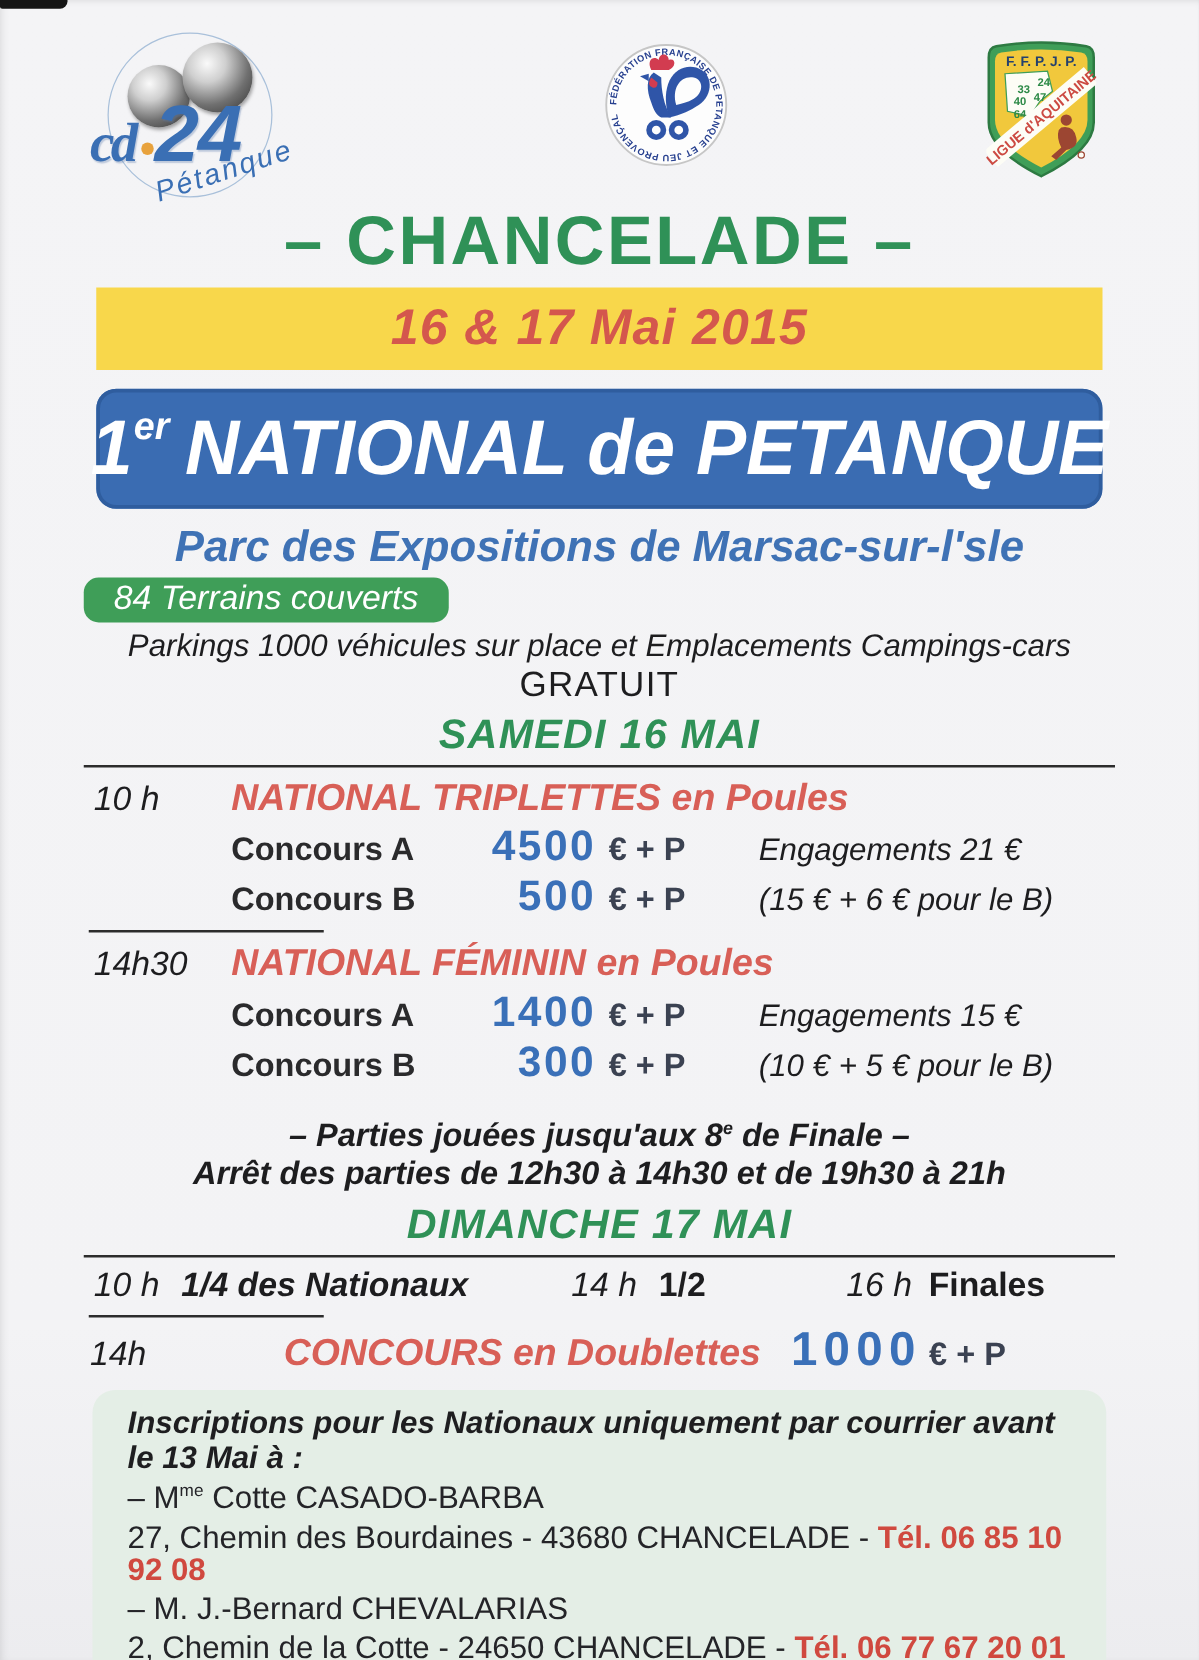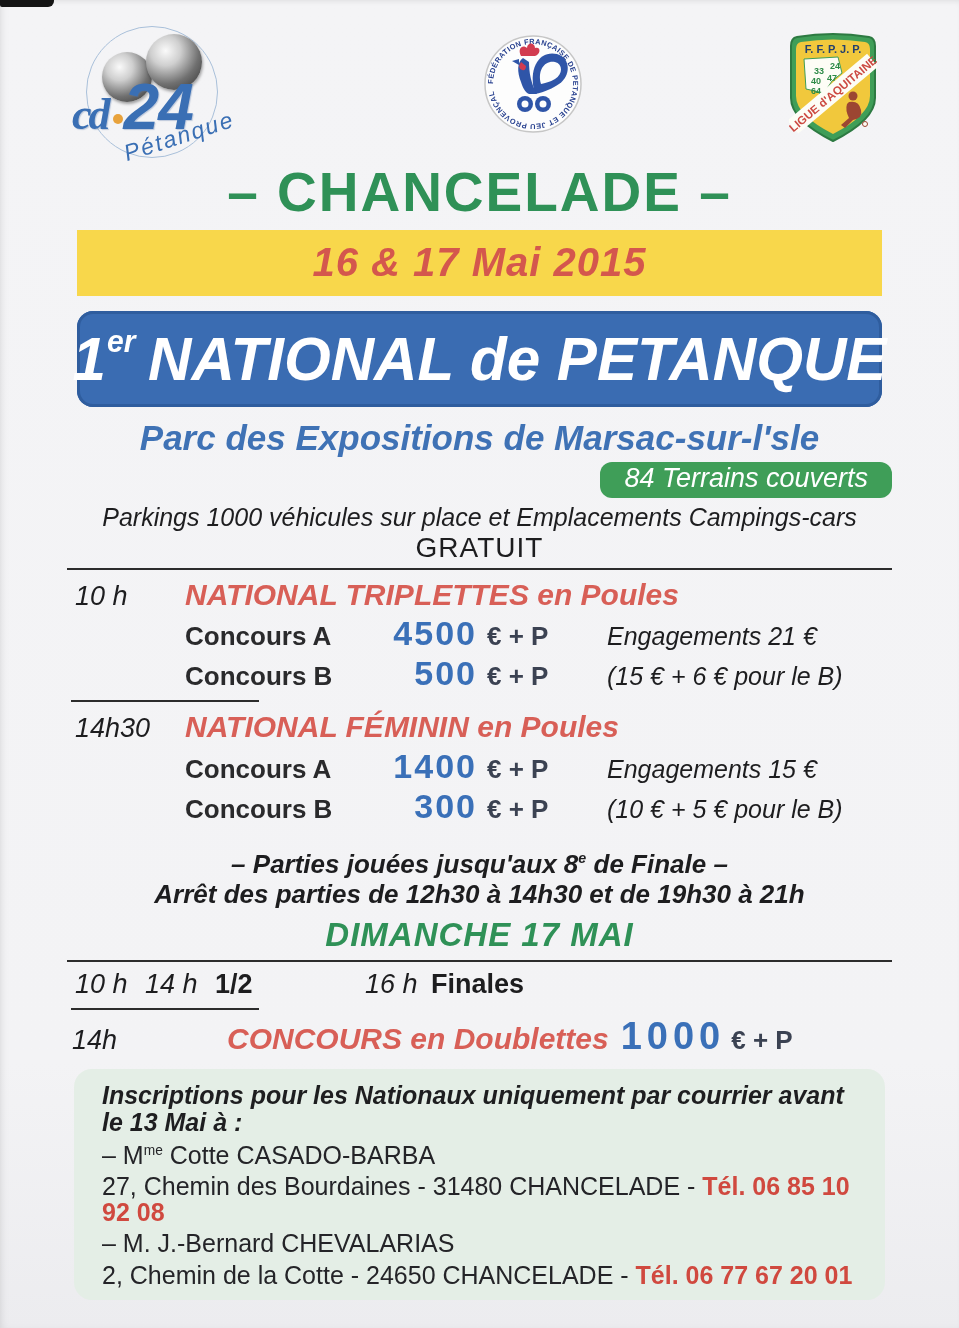--- a/index.html
+++ b/index.html
@@ -37,21 +37,21 @@
   .title { margin-top:0; text-align:center; color:#2f9157; font-weight:bold; font-size:55px; letter-spacing:2px; line-height:1.1; }
   .yellow-banner { margin:7px 10px 0; background:#f8d74b; height:66px; display:flex; align-items:center; justify-content:center; }
   .date-text { color:#d4574d; font-size:40px; font-weight:bold; font-style:italic; letter-spacing:1px; }
   .blue-banner { margin:15px 10px 0; background:#3a6cb2; border-radius:16px; height:96px;
     display:flex; align-items:center; justify-content:center; color:#fff;
     box-shadow:inset 0 0 0 3px #2f5d9e; }
   .bb-inner { font-size:62px; font-weight:bold; font-style:italic; white-space:nowrap; transform:scaleX(.97); }
   .bb-inner sup { font-size:50%; vertical-align:28px; margin-left:1px; }
   .bb-rest { margin-left:13px; }
   .venue { margin-top:12px; text-align:center; color:#3f72b5; font-weight:bold; font-style:italic; font-size:35px; line-height:1.1; }
-  .terrains { text-align:right; margin-top:5px; }
+  .terrains { text-align:left; margin-top:5px; }
   .terrains-badge { display:inline-block; background:#3f9e58; color:#fff; font-style:italic; font-size:27px; padding:1px 24px 4px; border-radius:12px; }
   .parking { margin-top:5px; text-align:center; font-style:italic; font-size:25px; color:#1d1d1f; line-height:1.15; }
   .gratuit { margin-top:2px; text-align:center; font-size:28px; color:#1d1d1f; letter-spacing:1px; line-height:1; }
   .day-title { margin-top:6px; text-align:center; color:#2f9157; font-weight:bold; font-style:italic; font-size:33px; letter-spacing:1px; line-height:1.15; }
   hr.full { border:none; border-top:2.5px solid #2c2c2c; margin:6px 0 0; }
   hr.partial { border:none; border-top:2.5px solid #2c2c2c; width:188px; margin:8px 0 0 4px; }
 
   
   .ev-head { display:flex; align-items:baseline; margin-top:8px; line-height:1.15; }
   .ev-time { width:110px; padding-left:8px; font-style:italic; font-size:27px; color:#1d1d1f; flex:none; }
@@ -68,21 +68,21 @@
   .sun-row { display:flex; align-items:baseline; margin-top:7px; font-size:27px; color:#1d1d1f; line-height:1.15; }
   .sr-t1 { padding-left:8px; width:70px; font-style:italic; flex:none; }
   .sr-l1 { width:312px; font-weight:bold; font-style:italic; flex:none; }
   .sr-t2 { width:70px; font-style:italic; flex:none; }
   .sr-l2 { width:150px; font-weight:bold; flex:none; }
   .sr-t3 { width:66px; font-style:italic; flex:none; }
   .sr-l3 { font-weight:bold; }
   .doub-row { display:flex; align-items:baseline; margin-top:5px; line-height:1.15; }
   .dr-time { padding-left:5px; width:155px; font-style:italic; font-size:27px; color:#1d1d1f; flex:none; }
   .dr-title { color:#d85f57; font-weight:bold; font-style:italic; font-size:30px; }
-  .dr-amount { margin-left:12px; color:#3a70b8; font-weight:bold; font-size:38px; letter-spacing:5px; }
+  .dr-amount { margin-left:24px; color:#3a70b8; font-weight:bold; font-size:38px; letter-spacing:5px; }
   .dr-suffix { margin-left:6px; font-weight:bold; font-size:26px; color:#3b4252; }
   .dr-note { margin-left:12px; font-style:italic; font-size:25px; color:#1d1d1f; }
 
   
   .insc-box { margin:10px 7px 0; background:#e4eee6; border-radius:18px; padding:13px 20px 12px 28px; }
   .insc-title { font-weight:bold; font-style:italic; font-size:25px; color:#1e1e20; line-height:1.1; }
   .insc-line { margin-top:5px; font-size:25px; color:#242428; line-height:1.05; }
   .insc-line sup { font-size:55%; }
   .insc-tel { color:#d0493f; font-weight:bold; }
 </style>
@@ -156,20 +156,21 @@
 
     <div class="venue">Parc des Expositions de Marsac-sur-l'sle</div>
 
     <div class="terrains">
       <span class="terrains-badge">84 Terrains couverts</span>
     </div>
 
     <div class="parking">Parkings 1000 véhicules sur place et Emplacements Campings-cars</div>
     <div class="gratuit">GRATUIT</div>
 
+    <div class="day-title">SAMEDI 16 MAI</div>
     <hr class="full">
 
     <div class="event">
       <div class="ev-head">
         <span class="ev-time">10 h</span>
         <span class="ev-title">NATIONAL TRIPLETTES en Poules</span>
       </div>
       <div class="c-row">
         <span class="c-label">Concours A</span>
         <span class="c-amount">4500</span>
@@ -206,38 +207,39 @@
     </div>
 
     <div class="sat-note"><span>– Parties jouées jusqu'aux 8</span><sup>e</sup><span> de Finale –</span></div>
     <div class="sat-note sat-note2">Arrêt des parties de 12h30 à 14h30 et de 19h30 à 21h</div>
 
     <div class="day-title">DIMANCHE 17 MAI</div>
     <hr class="full">
 
     <div class="sun-row">
       <span class="sr-t1">10 h</span>
+      <span class="sr-l1">1/4 des Nationaux</span>
       <span class="sr-t2">14 h</span>
       <span class="sr-l2">1/2</span>
       <span class="sr-t3">16 h</span>
       <span class="sr-l3">Finales</span>
     </div>
 
     <hr class="partial">
 
     <div class="doub-row">
       <span class="dr-time">14h</span>
       <span class="dr-title">CONCOURS en Doublettes</span>
       <span class="dr-amount">1000</span>
       <span class="dr-suffix">€ + P</span>
     </div>
 
     <div class="insc-box">
       <div class="insc-title">Inscriptions pour les Nationaux uniquement par courrier avant le 13 Mai à :</div>
       <div class="insc-line"><span>– M</span><sup>me</sup><span> Cotte CASADO-BARBA</span></div>
-      <div class="insc-line"><span>27, Chemin des Bourdaines - 31480 CHANCELADE - </span><span class="insc-tel">Tél. 06 85 10 92 08</span></div>
+      <div class="insc-line"><span>27, Chemin des Bourdaines - 43680 CHANCELADE - </span><span class="insc-tel">Tél. 06 85 10 92 08</span></div>
       <div class="insc-line">– M. J.-Bernard CHEVALARIAS</div>
       <div class="insc-line"><span>2, Chemin de la Cotte - 24650 CHANCELADE - </span><span class="insc-tel">Tél. 06 77 67 20 01</span></div>
 
     </div>
 
   </div>
 </div>
 
 </body></html>

